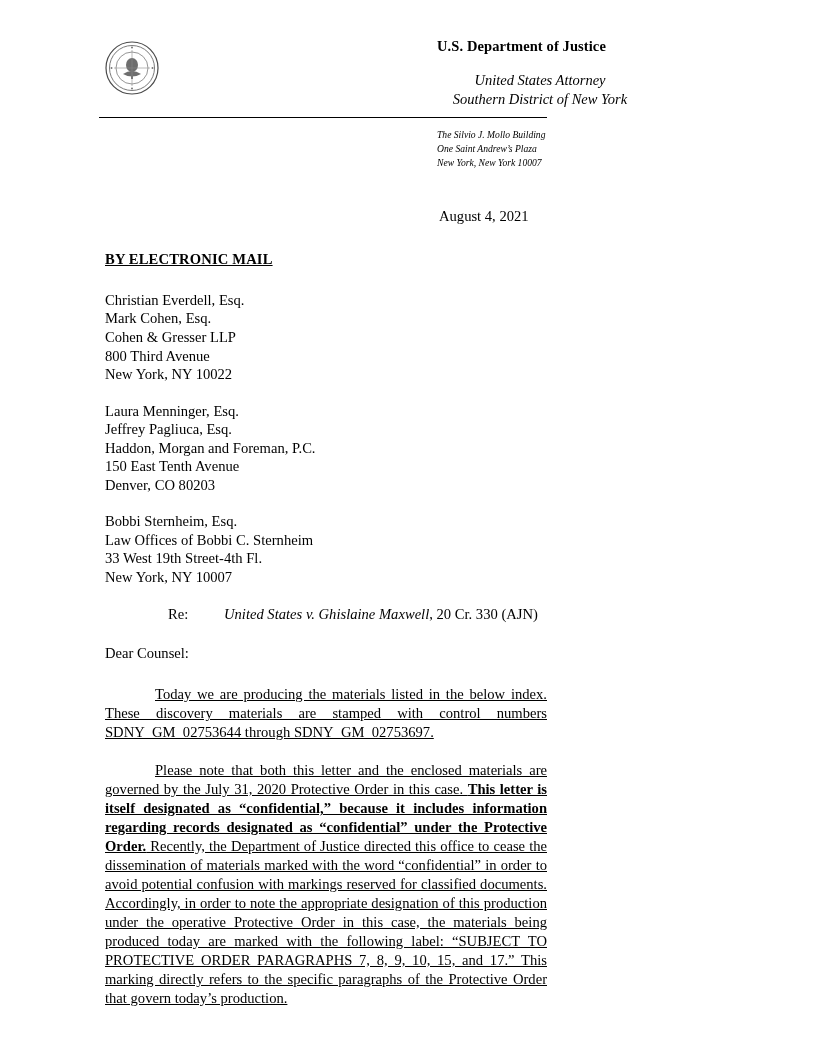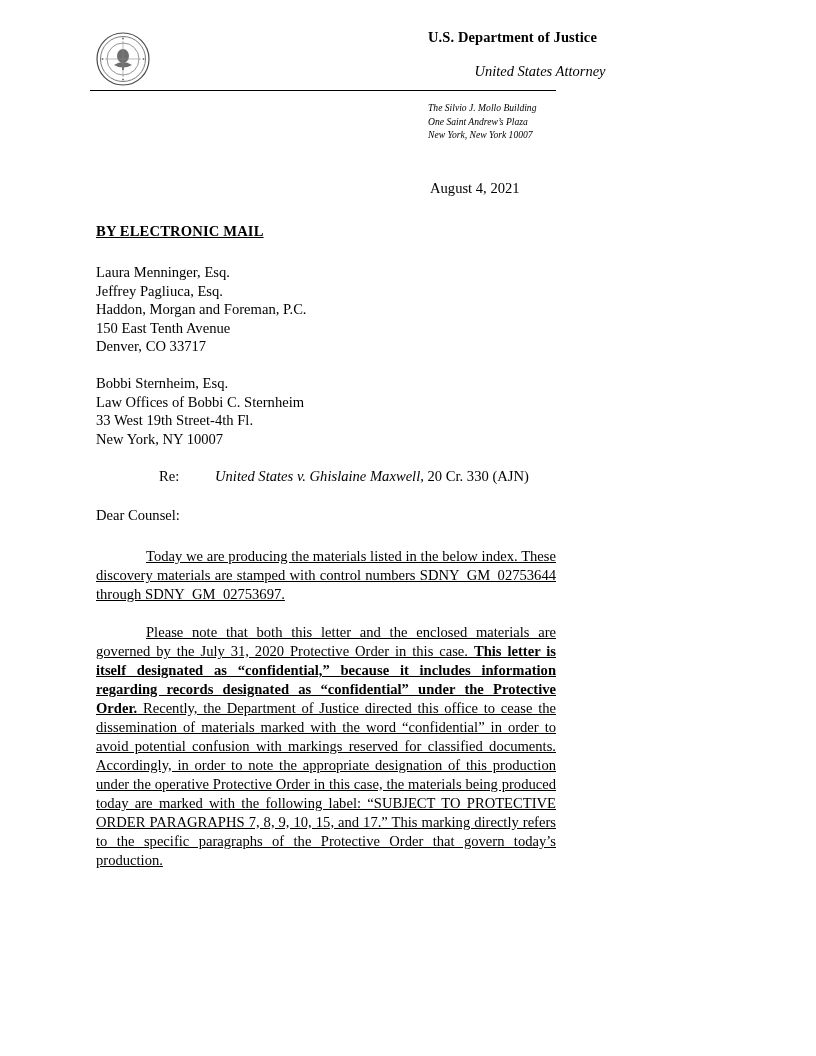--- a/index.html
+++ b/index.html
@@ -13,21 +13,21 @@
     font-family: "Liberation Serif", serif;
     color: #000000;
     position: relative;
     overflow: hidden;
   }
   .page {
     position: relative;
     width: 652px;
     height: 1056px;
     box-sizing: border-box;
-    padding: 0;
+    padding: 9px;
   }
 
   
   .letterhead {
     position: relative;
     padding-top: 28px;
     min-height: 92px;
   }
   .seal {
     position: absolute;
@@ -153,47 +153,55 @@
           <circle cx="27" cy="47.5" r="1"></circle>
           <circle cx="6.5" cy="27" r="1"></circle>
         </g>
       </svg>
     </div>
 
     <div class="doj-block">
       <div class="doj-title">U.S. Department of Justice</div>
       <div class="doj-sub">
         <div>United States Attorney</div>
+        <div>Southern District of New York</div>
       </div>
     </div>
 
     <hr class="rule">
 
     <div class="address-block">
       <div>The Silvio J. Mollo Building</div>
       <div>One Saint Andrew’s Plaza</div>
       <div>New York, New York 10007</div>
     </div>
   </div>
 
   <div class="date">August 4, 2021</div>
 
   <div class="body">
 
     <div class="delivery">BY ELECTRONIC MAIL</div>
 
     <div class="recipients">
 
+      <div class="recipient-group">
+        <div class="recipient-line">Christian Everdell, Esq.</div>
+        <div class="recipient-line">Mark Cohen, Esq.</div>
+        <div class="recipient-line">Cohen &amp; Gresser LLP</div>
+        <div class="recipient-line">800 Third Avenue</div>
+        <div class="recipient-line">New York, NY 10022</div>
+      </div>
 
       <div class="recipient-group">
         <div class="recipient-line">Laura Menninger, Esq.</div>
         <div class="recipient-line">Jeffrey Pagliuca, Esq.</div>
         <div class="recipient-line">Haddon, Morgan and Foreman, P.C.</div>
         <div class="recipient-line">150 East Tenth Avenue</div>
-        <div class="recipient-line">Denver, CO 33717</div>
+        <div class="recipient-line">Denver, CO 80203</div>
       </div>
 
       <div class="recipient-group">
         <div class="recipient-line">Bobbi Sternheim, Esq.</div>
         <div class="recipient-line">Law Offices of Bobbi C. Sternheim</div>
         <div class="recipient-line">33 West 19th Street-4th Fl.</div>
         <div class="recipient-line">New York, NY 10007</div>
       </div>
 
     </div>

